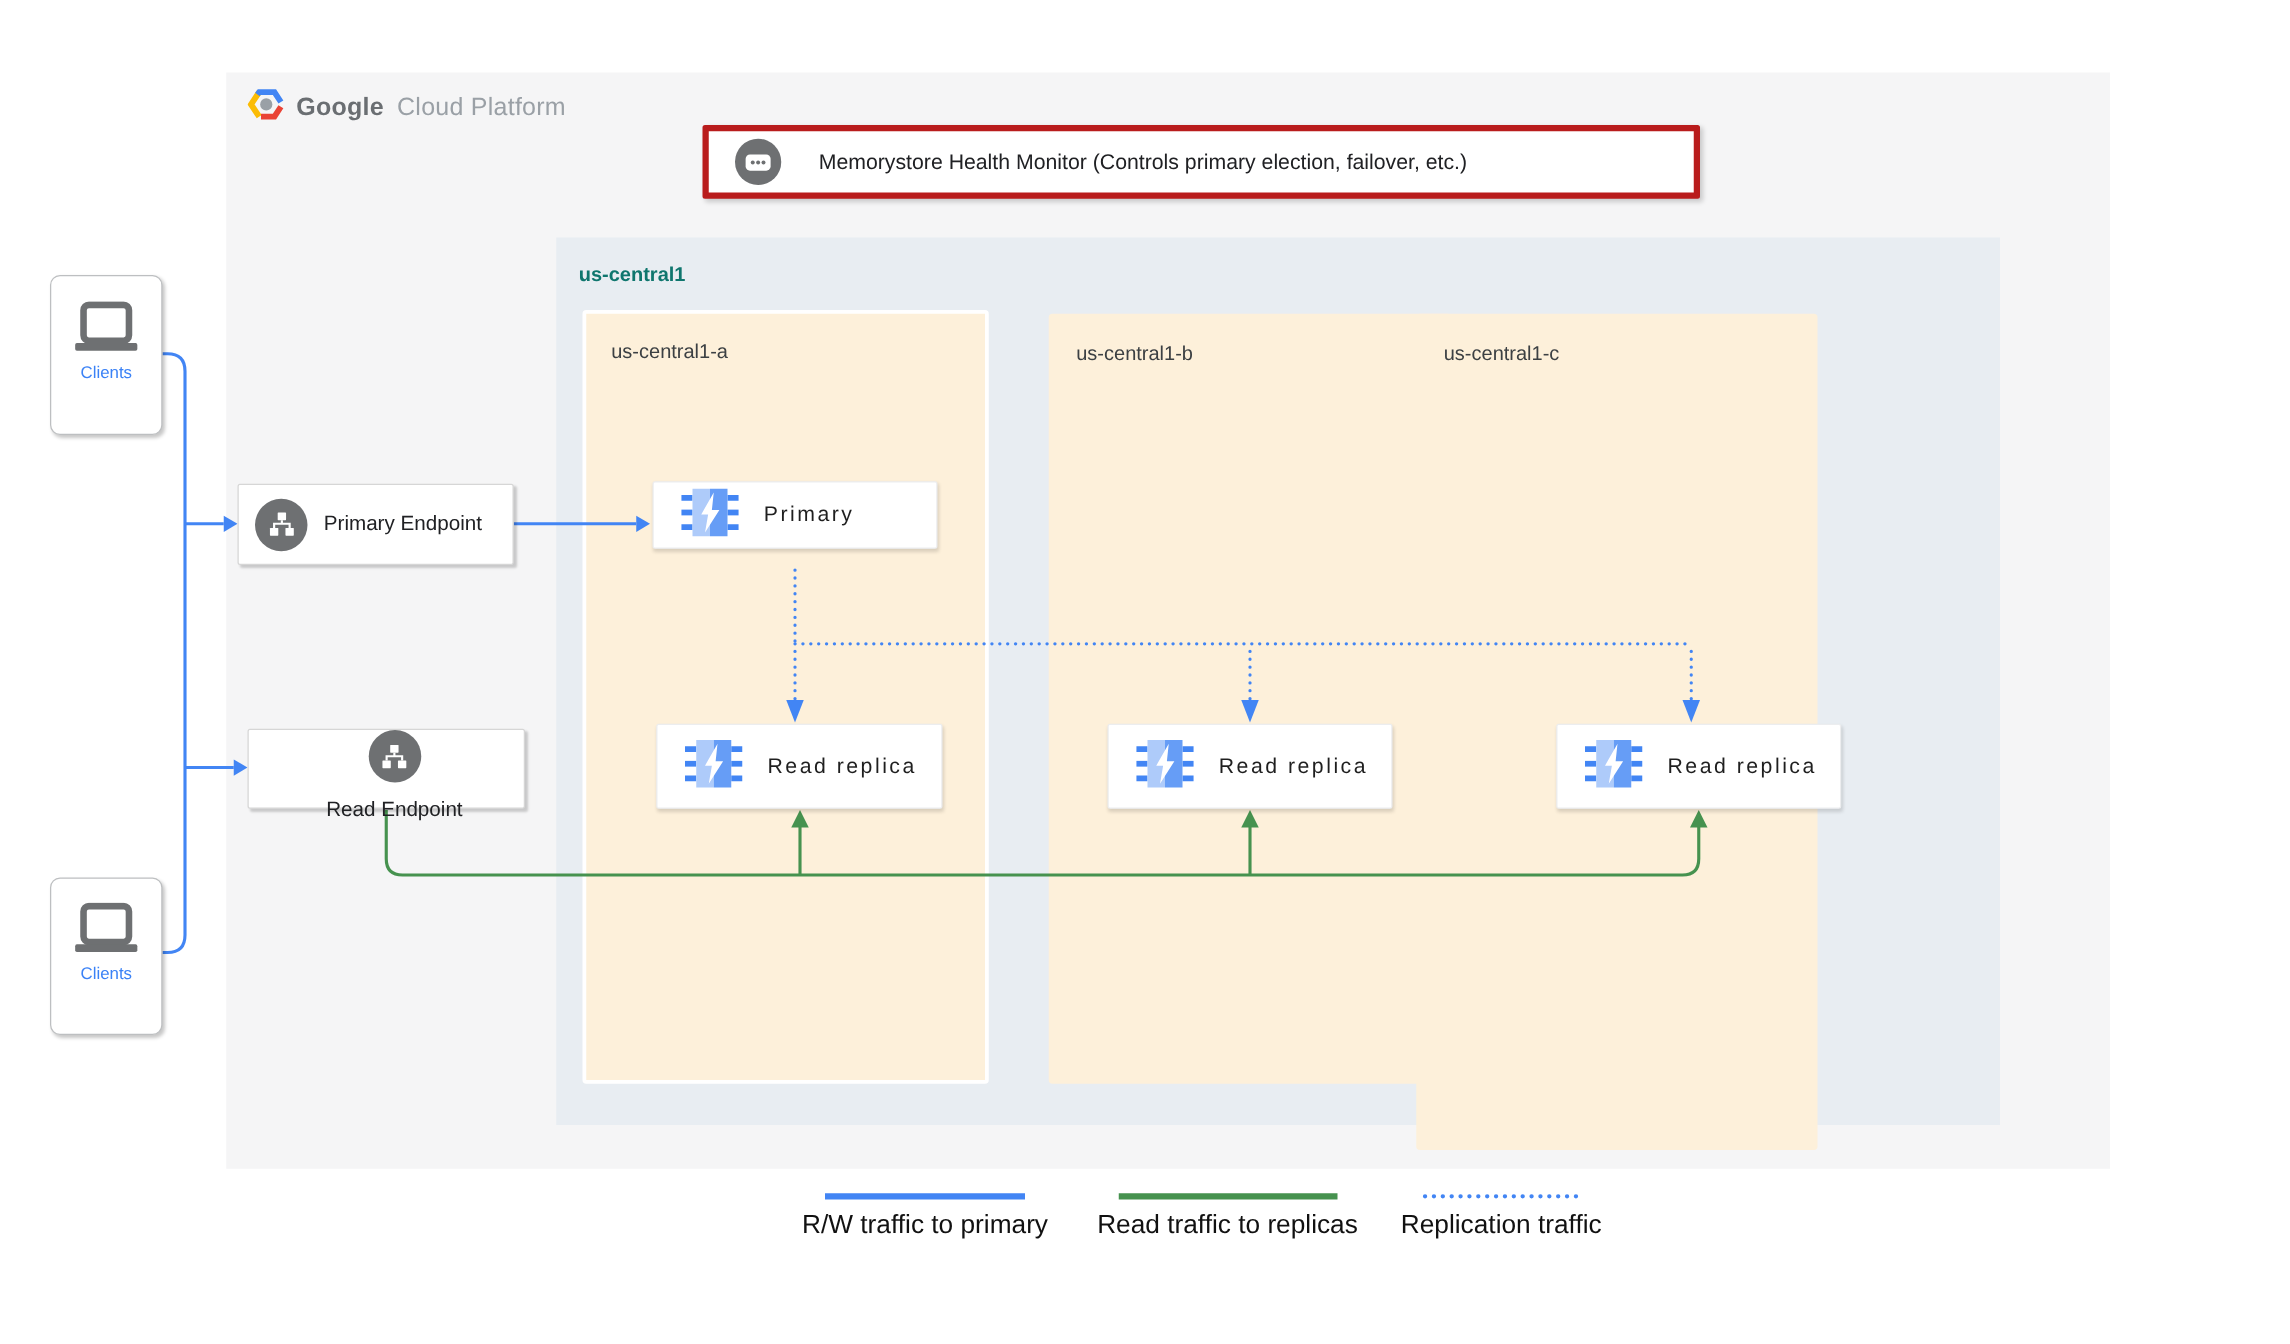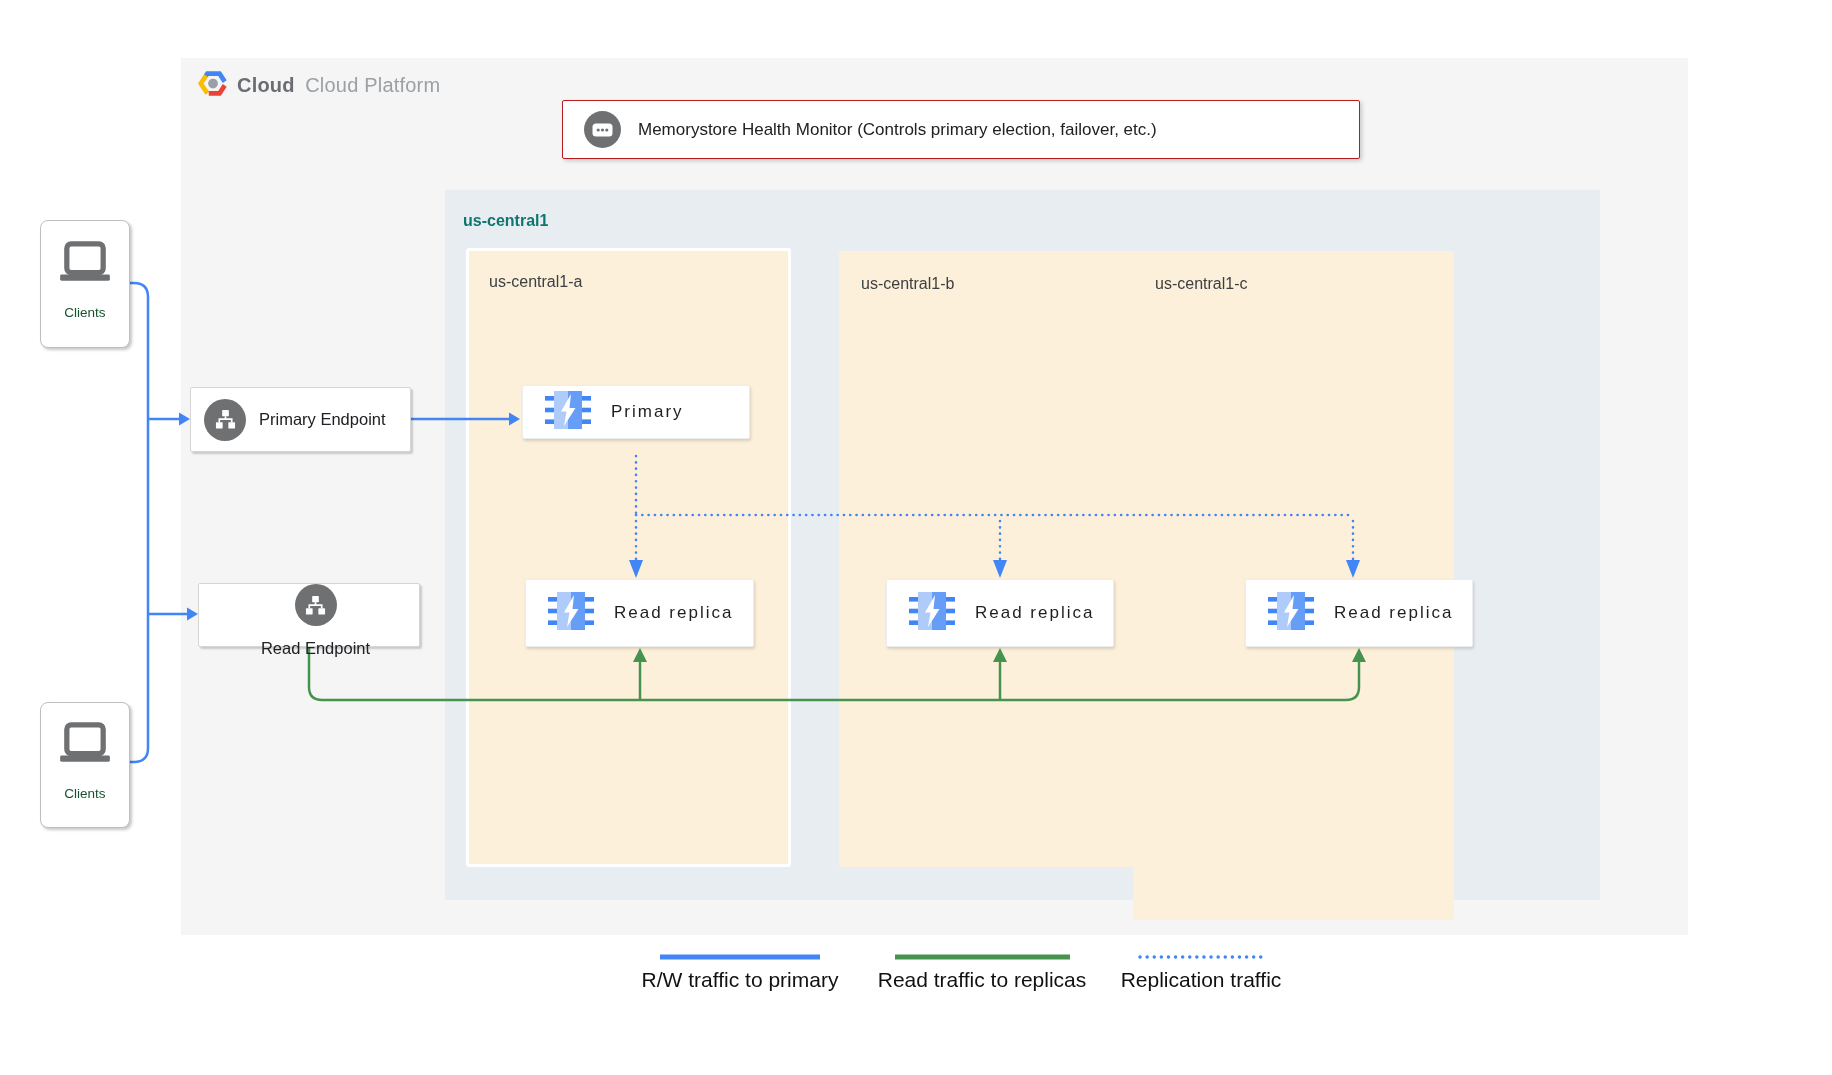--- a/index.html
+++ b/index.html
@@ -7,22 +7,22 @@
   .canvas{position:relative;width:1832px;height:1075px;background:#fff;overflow:hidden;}
 
   .gcp-panel{position:absolute;left:181px;top:58px;width:1507px;height:877px;background:var(--panel-fill);}
 
   .gcp-logo{position:absolute;left:198px;top:70px;display:flex;align-items:center;gap:9px;}
   .gcp-logo .brand{font-size:20px;}
   .gcp-logo .bold{color:#6a6e72;font-weight:700;letter-spacing:.2px;}
   .gcp-logo .light{color:#9aa0a6;font-weight:400;margin-left:5px;letter-spacing:.2px;}
 
   .health{position:absolute;left:562px;top:100px;width:798px;height:59px;background:#fff;
-    border:1px solid #b91c1c;border-radius:2px;box-shadow:2px 2px 4px rgba(0,0,0,.18);
-    display:flex;align-items:center;gap:17px;padding-left:21px;box-sizing:border-box;}
+    border:5px solid #b91c1c;border-radius:2px;box-shadow:2px 2px 4px rgba(0,0,0,.18);
+    display:flex;align-items:center;gap:30px;padding-left:21px;box-sizing:border-box;}
   .health .label{font-size:17px;color:#202124;}
 
   .circle-icon{border-radius:50%;background:var(--icon-gray);display:flex;align-items:center;justify-content:center;flex:0 0 auto;}
 
   .region{position:absolute;left:445px;top:190px;width:1155px;height:710px;background:var(--region-fill);}
   .region-label{position:absolute;left:18px;top:22px;font-size:16px;color:#0f766e;font-weight:bold;}
 
   .zone{position:absolute;background:var(--zone-fill);border-radius:3px;box-sizing:border-box;}
   .zone .zone-label{position:absolute;left:22px;top:24px;font-size:16px;color:#3c4043;}
   .zone-a{left:466px;top:248px;width:325px;height:619px;border:3px solid #ffffff;}
@@ -42,42 +42,42 @@
 
   .node{position:absolute;z-index:5;background:#fff;border:1px solid #d6d6d6;border-radius:2px;
     box-shadow:2px 2px 2px rgba(0,0,0,.18);display:flex;align-items:center;box-sizing:border-box;}
   .node .label{font-size:16.5px;color:#202124;}
   .ep-node{padding-left:13px;gap:13px;}
   .ms-node{border:1px solid #ecedef;box-shadow:1px 2px 3px rgba(0,0,0,.14);padding-left:22px;gap:20px;}
   .ms-node .label{font-size:17px;letter-spacing:2px;color:#1f1f1f;}
 
   .clients{position:absolute;z-index:5;width:90px;background:#fff;border:1px solid #bdbfc1;border-radius:8px;
     box-shadow:2px 2px 3px rgba(0,0,0,.22);display:flex;flex-direction:column;align-items:center;box-sizing:border-box;}
-  .clients .label{font-size:13.5px;color:#14532d;margin-top:16px;}
+  .clients .label{font-size:13.5px;color:#3b82f6;}
 
   .legend-text{position:absolute;z-index:6;font-size:21px;color:#111;text-align:center;}
 </style>
 </head>
 <body>
 
 <div class="canvas">
 
   <div class="gcp-panel"></div>
 
   <div class="gcp-logo">
     <span>
       <svg width="30" height="27" viewBox="0 0 32 28">
         <path d="M10,3.5 L3,14 L10,24.5" stroke="#fbbc05" stroke-width="5" fill="none"></path>
         <path d="M8.5,5.5 L10,3.5 L23,3.5 L28.5,12" stroke="#4285f4" stroke-width="5" fill="none"></path>
         <path d="M28.5,16 L23,24.5 L11.5,24.5" stroke="#ea4335" stroke-width="5" fill="none"></path>
         <circle cx="16" cy="14" r="5.2" fill="#9aa0a6"></circle>
       </svg>
     </span>
     <span class="brand">
-      <span class="bold">Cloud</span>
+      <span class="bold">Google</span>
       <span class="light">Cloud Platform</span>
     </span>
   </div>
 
   <div class="health">
     <span class="circle-icon" style="width:37px;height:37px;">
       <svg width="21" height="14" viewBox="0 0 21 14">
         <rect x="0.5" y="0.5" width="20" height="13" rx="3.5" fill="#ffffff"></rect>
         <circle cx="6.2" cy="7" r="1.6" fill="#6e7072"></circle>
         <circle cx="10.5" cy="7" r="1.6" fill="#6e7072"></circle>

